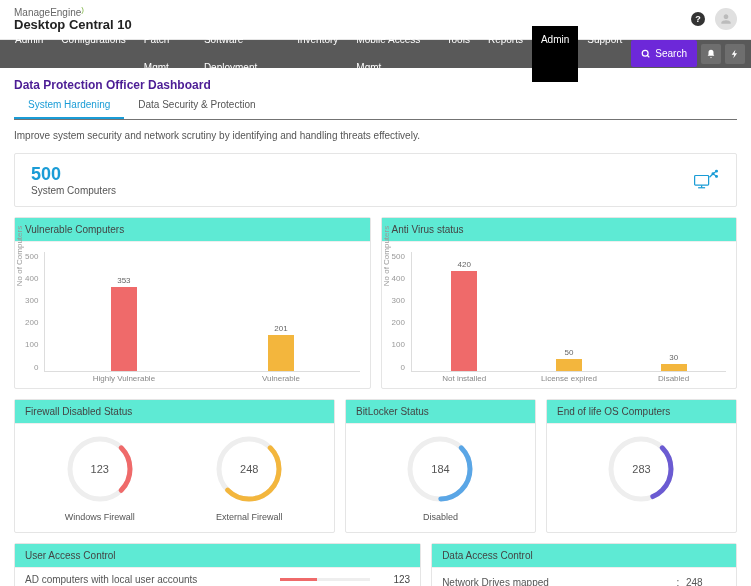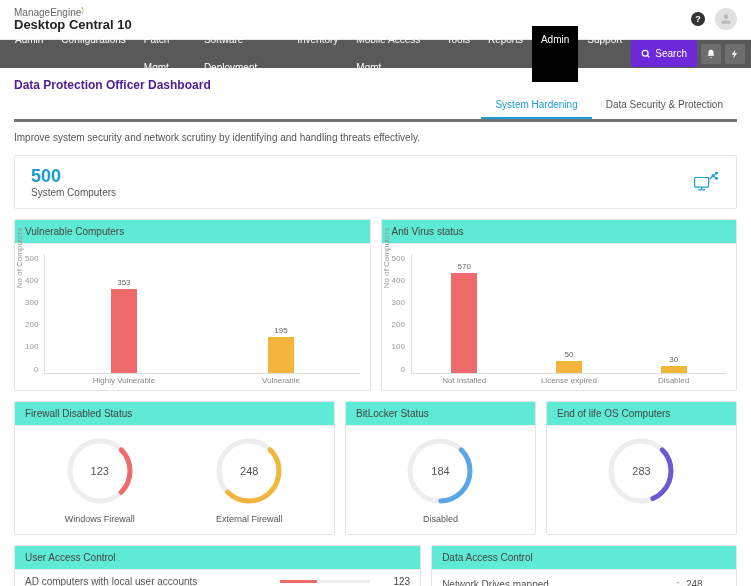--- a/index.html
+++ b/index.html
@@ -14,21 +14,21 @@
 .avatar { width: 22px; height: 22px; border-radius: 50%; background: #e0e0e0; display: flex; align-items: center; justify-content: center; }
 .avatar svg { width: 14px; height: 14px; fill: #bbb; }
 .nav-bar { display: flex; align-items: center; background: #595959; color: #fff; padding: 0 6px; height: 28px; }
 .nav-item { padding: 0 9px; font-size: 10px; line-height: 28px; cursor: pointer; }
 .nav-item.active { background: #000000; }
 .nav-right { margin-left: auto; display: flex; align-items: center; gap: 4px; }
 .search-btn { background: #6d28d9; color: #fff; border: none; padding: 8px 10px; font-size: 10px; display: flex; align-items: center; gap: 4px; border-radius: 2px; cursor: pointer; }
 .nav-icon-btn { width: 20px; height: 20px; background: #6e6e6e; display: flex; align-items: center; justify-content: center; font-size: 10px; cursor: pointer; border-radius: 2px; }
 .page { padding: 10px 14px; }
 .page-title { font-size: 12px; font-weight: 700; color: #4c1d95; }
-.tabs { display: flex; border-bottom: 3px solid #737373; margin-bottom: 10px; justify-content: flex-end; }
+.tabs { display: flex; border-bottom: 1px solid #737373; margin-bottom: 10px; }
 .tab { padding: 7px 14px; font-size: 10px; cursor: pointer; color: #555; }
 .tab.active { color: #1a9cd6; border-bottom: 2px solid #1a9cd6; }
 .subtitle { font-size: 10px; color: #555; margin-bottom: 12px; }
 .card { border: 1px solid #e5e5e5; border-radius: 2px; background: #fff; margin-bottom: 10px; }
 .hero-card { display: flex; align-items: center; padding: 10px 16px; }
 .hero-number { font-size: 18px; font-weight: 600; color: #1a9cd6; }
 .hero-label { font-size: 10px; color: #555; }
 .hero-icon { margin-left: auto; color: #1a9cd6; }
 .row { display: flex; gap: 10px; margin-bottom: 10px; }
 .panel { border: 1px solid #e5e5e5; border-radius: 2px; flex: 1; }
@@ -157,21 +157,21 @@
               <div>0</div>
             </div>
             <div class="y-label">No of Computers</div>
             <div class="bars-area">
               <div class="bar-col">
                 <div class="bar-val">353</div>
                 <div class="bar" style="height: 70.6%; background: rgb(239, 106, 106);"></div>
                 <div class="bar-lbl">Highly Vulnerable</div>
               </div>
               <div class="bar-col">
-                <div class="bar-val">195</div>
+                <div class="bar-val">201</div>
                 <div class="bar" style="height: 29.8%; background: rgb(243, 182, 61);"></div>
                 <div class="bar-lbl">Vulnerable</div>
               </div>
             </div>
           </div>
         </div>
     </div>
     <div class="panel">
       <div class="panel-header">Anti Virus status</div>
       <div class="panel-body bar-chart-wrap">
@@ -180,21 +180,21 @@
               <div>500</div>
               <div>400</div>
               <div>300</div>
               <div>200</div>
               <div>100</div>
               <div>0</div>
             </div>
             <div class="y-label">No of Computers</div>
             <div class="bars-area">
               <div class="bar-col">
-                <div class="bar-val">570</div>
+                <div class="bar-val">420</div>
                 <div class="bar" style="height: 84%; background: rgb(239, 106, 106);"></div>
                 <div class="bar-lbl">Not installed</div>
               </div>
               <div class="bar-col">
                 <div class="bar-val">50</div>
                 <div class="bar" style="height: 10%; background: rgb(243, 182, 61);"></div>
                 <div class="bar-lbl">License expired</div>
               </div>
               <div class="bar-col">
                 <div class="bar-val">30</div>

